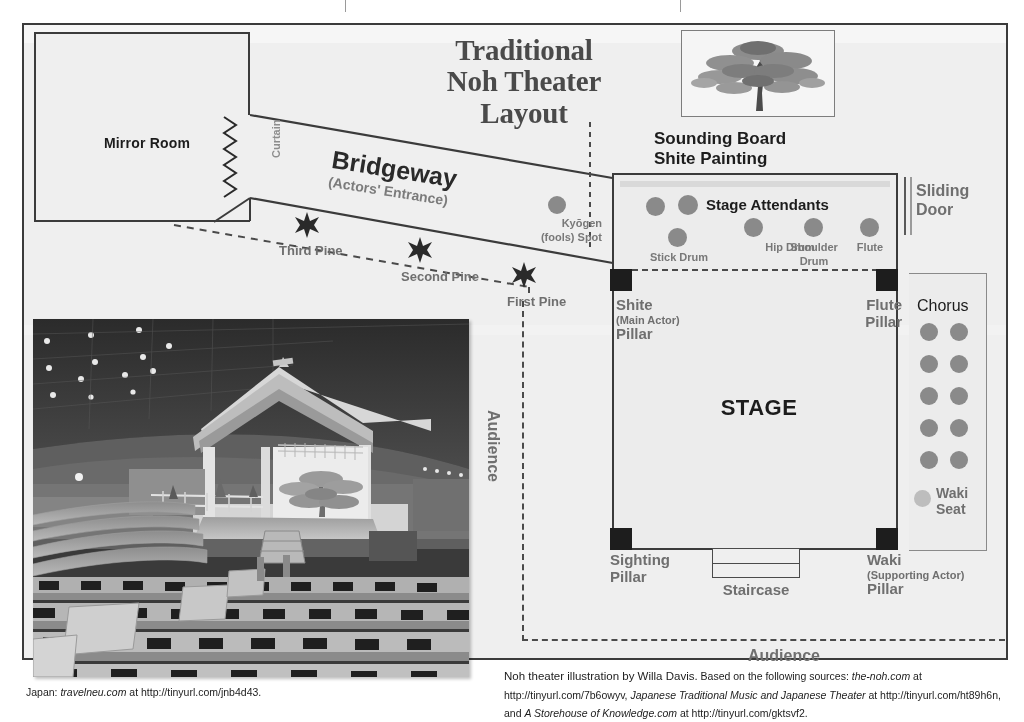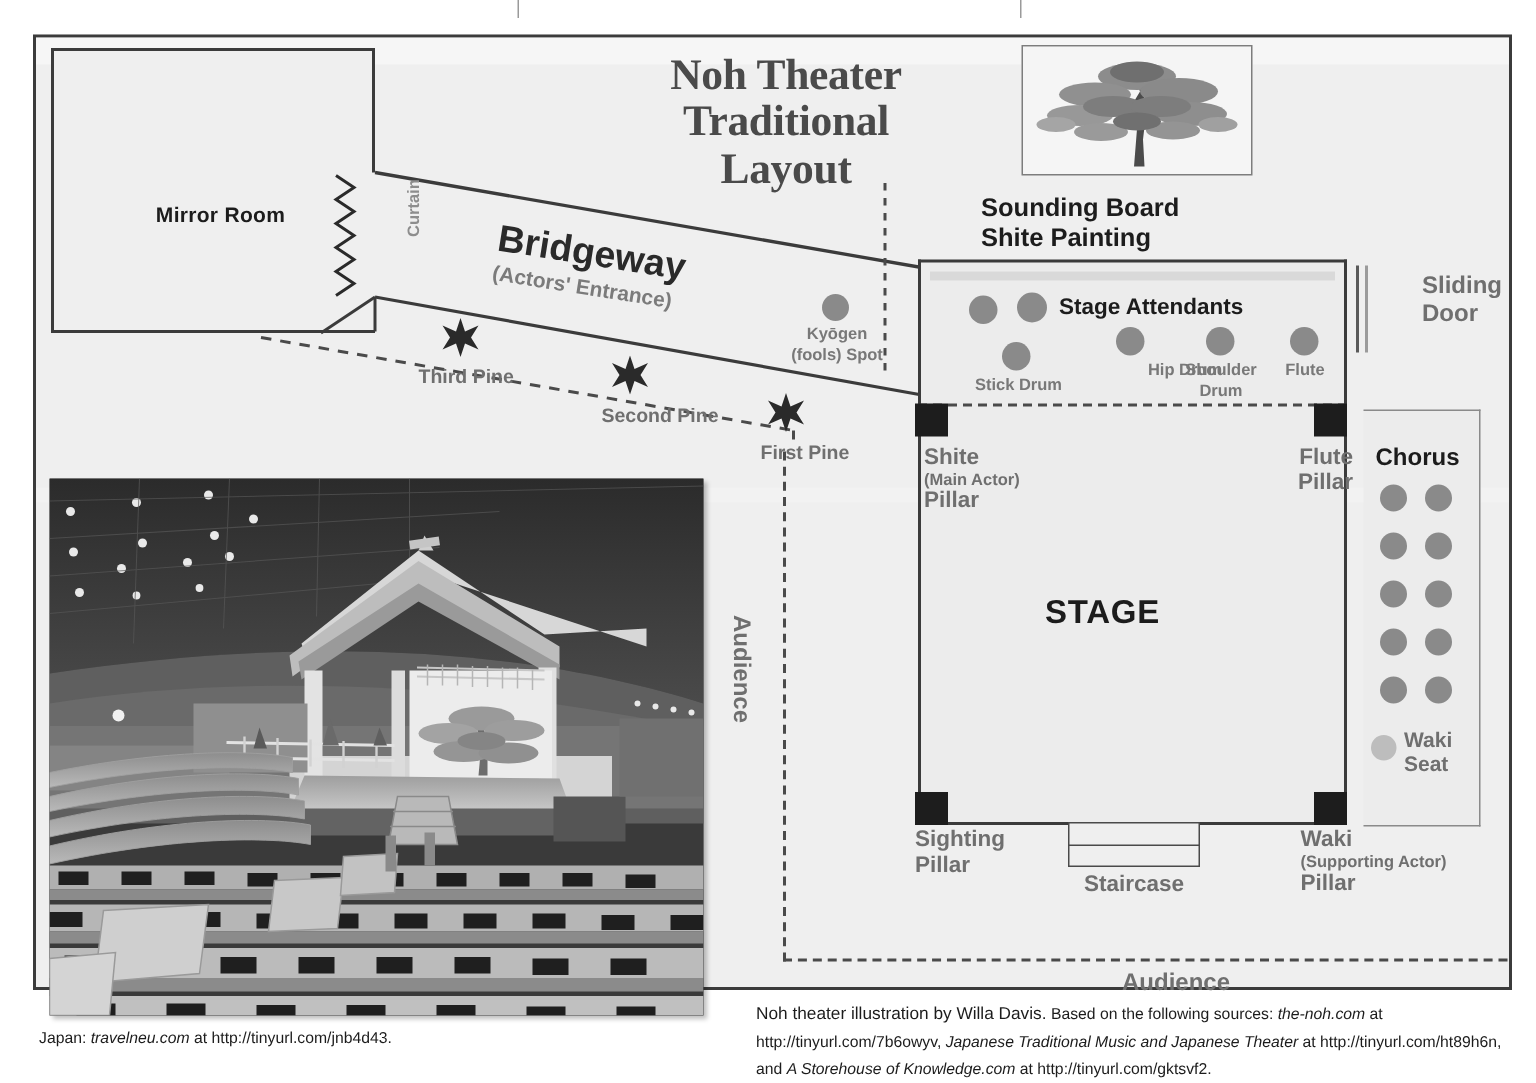--- a/index.html
+++ b/index.html
@@ -46,41 +46,41 @@
       font-size:17px;font-weight:bold;color:#1c1c1c;line-height:1.15;}
 
   
   #att-box{position:absolute;left:588px;top:148px;width:286px;height:97px;
       border:2px solid #3b3b3b;border-bottom:none;box-sizing:border-box;background:#ececec;}
   #att-inner{position:absolute;left:596px;top:156px;width:270px;height:6px;background:#d9d9d9;}
 
   
   #sd-line1{position:absolute;left:880px;top:152px;width:2px;height:58px;background:#5a5a5a;}
   #sd-line2{position:absolute;left:886px;top:152px;width:2px;height:58px;background:#9b9b9b;}
-  #sd-lbl{position:absolute;left:924px;top:157px;font-size:16px;font-weight:bold;
+  #sd-lbl{position:absolute;left:892px;top:157px;font-size:16px;font-weight:bold;
       color:#6f6f6f;line-height:1.18;white-space:nowrap;}
 
   
   #stage-box{position:absolute;left:588px;top:245px;width:286px;height:280px;
       border-left:2px solid #3b3b3b;border-right:2px solid #3b3b3b;
       border-bottom:2px solid #3b3b3b;box-sizing:border-box;background:#ececec;}
   #stage-dash{position:absolute;left:588px;top:244px;width:286px;height:0;
       border-top:2px dashed #4a4a4a;}
-  #stage-lbl{position:absolute;left:568px;top:370px;width:286px;text-align:center;
+  #stage-lbl{position:absolute;left:592px;top:370px;width:286px;text-align:center;
       font-size:22px;font-weight:bold;color:#1c1c1c;letter-spacing:.5px;}
 
   .pillar{position:absolute;width:22px;height:22px;background:#1d1d1d;}
   .pillar-lbl{position:absolute;font-size:15px;font-weight:bold;color:#6f6f6f;
       line-height:1.12;white-space:nowrap;}
   .pillar-lbl .sub{font-size:11px;}
 
   
   #chorus-box{position:absolute;left:885px;top:248px;width:78px;height:278px;
       border:1px solid #8a8a8a;border-left:none;box-sizing:border-box;background:#ececec;}
-  #chorus-lbl{position:absolute;left:893px;top:272px;font-size:16px;font-weight:bold;color:#1c1c1c;}
+  #chorus-lbl{position:absolute;left:893px;top:272px;font-size:16px;font-weight:normal;color:#1c1c1c;}
   #waki-seat-lbl{position:absolute;left:912px;top:460px;font-size:14px;font-weight:bold;
       color:#6f6f6f;line-height:1.15;}
 
   
   #stair{position:absolute;left:688px;top:523px;width:88px;height:30px;
       border:1px solid #4a4a4a;box-sizing:border-box;background:#efefef;}
   #stair-mid{position:absolute;left:688px;top:538px;width:88px;height:1px;background:#4a4a4a;}
   #stair-lbl{position:absolute;left:688px;top:556px;width:88px;text-align:center;
       font-size:15px;font-weight:bold;color:#6f6f6f;}
 
@@ -113,22 +113,22 @@
   <div class="tick" style="left:680px"></div>
 
   <div id="frame">
 
     <div class="band" style="left:0;top:0;width:982px;height:18px;"></div>
     <div class="band" style="left:0;top:300px;width:982px;height:10px;opacity:.5"></div>
 
     <div style="position:absolute;left:370px;top:10px;width:260px;text-align:center;
                 font-family:'Liberation Serif',serif;font-weight:bold;color:#4a4a4a;
                 font-size:29px;line-height:1.08;letter-spacing:-.2px;">
+      <div>Traditional</div>
       <div>Noh Theater</div>
-      <div>Traditional</div>
       <div>Layout</div>
     </div>
 
     <div id="mirror-room"></div>
     <div id="mirror-room-right"></div>
     <div id="mirror-label">Mirror Room</div>
 
     <svg style="position:absolute;left:0;top:0;width:982px;height:633px;overflow:visible;pointer-events:none">
 
       <path d="M 190 197 L 226 173" stroke="#3b3b3b" stroke-width="2" fill="none"></path>
@@ -163,21 +163,21 @@
       <polygon points="13,0 16,9 25,5 20,13 25,21 16,17 13,26 10,17 1,21 6,13 1,5 10,9" fill="#2a2a2a"></polygon>
     </svg>
     <div class="pine-lbl" style="left:377px;top:244px;">Second Pine</div>
 
     <svg class="pine" style="left:487px;top:237px;" viewBox="0 0 26 26">
       <polygon points="13,0 16,9 25,5 20,13 25,21 16,17 13,26 10,17 1,21 6,13 1,5 10,9" fill="#2a2a2a"></polygon>
     </svg>
     <div class="pine-lbl" style="left:483px;top:269px;">First Pine</div>
 
     <div class="dot" style="left:524px;top:171px;width:18px;height:18px;"></div>
-    <div class="smalllbl" style="left:490px;top:192px;width:88px;">
+    <div class="smalllbl" style="left:490px;top:192px;width:88px;text-align:right;">
       <div>Kyōgen</div>
       <div>(fools) Spot</div>
     </div>
 
     <div id="sb-img">
       <svg viewBox="0 0 152 85" width="152" height="85">
         <rect width="152" height="85" fill="#f5f5f5"></rect>
         <path d="M74 80 L76 55 L72 40 L78 30 L74 20 L80 25 L82 45 L80 62 L81 80 Z" fill="#4b4b4b"></path>
         <ellipse cx="76" cy="20" rx="26" ry="9" fill="#8c8c8c"></ellipse>
         <ellipse cx="76" cy="17" rx="18" ry="7" fill="#6f6f6f"></ellipse>

